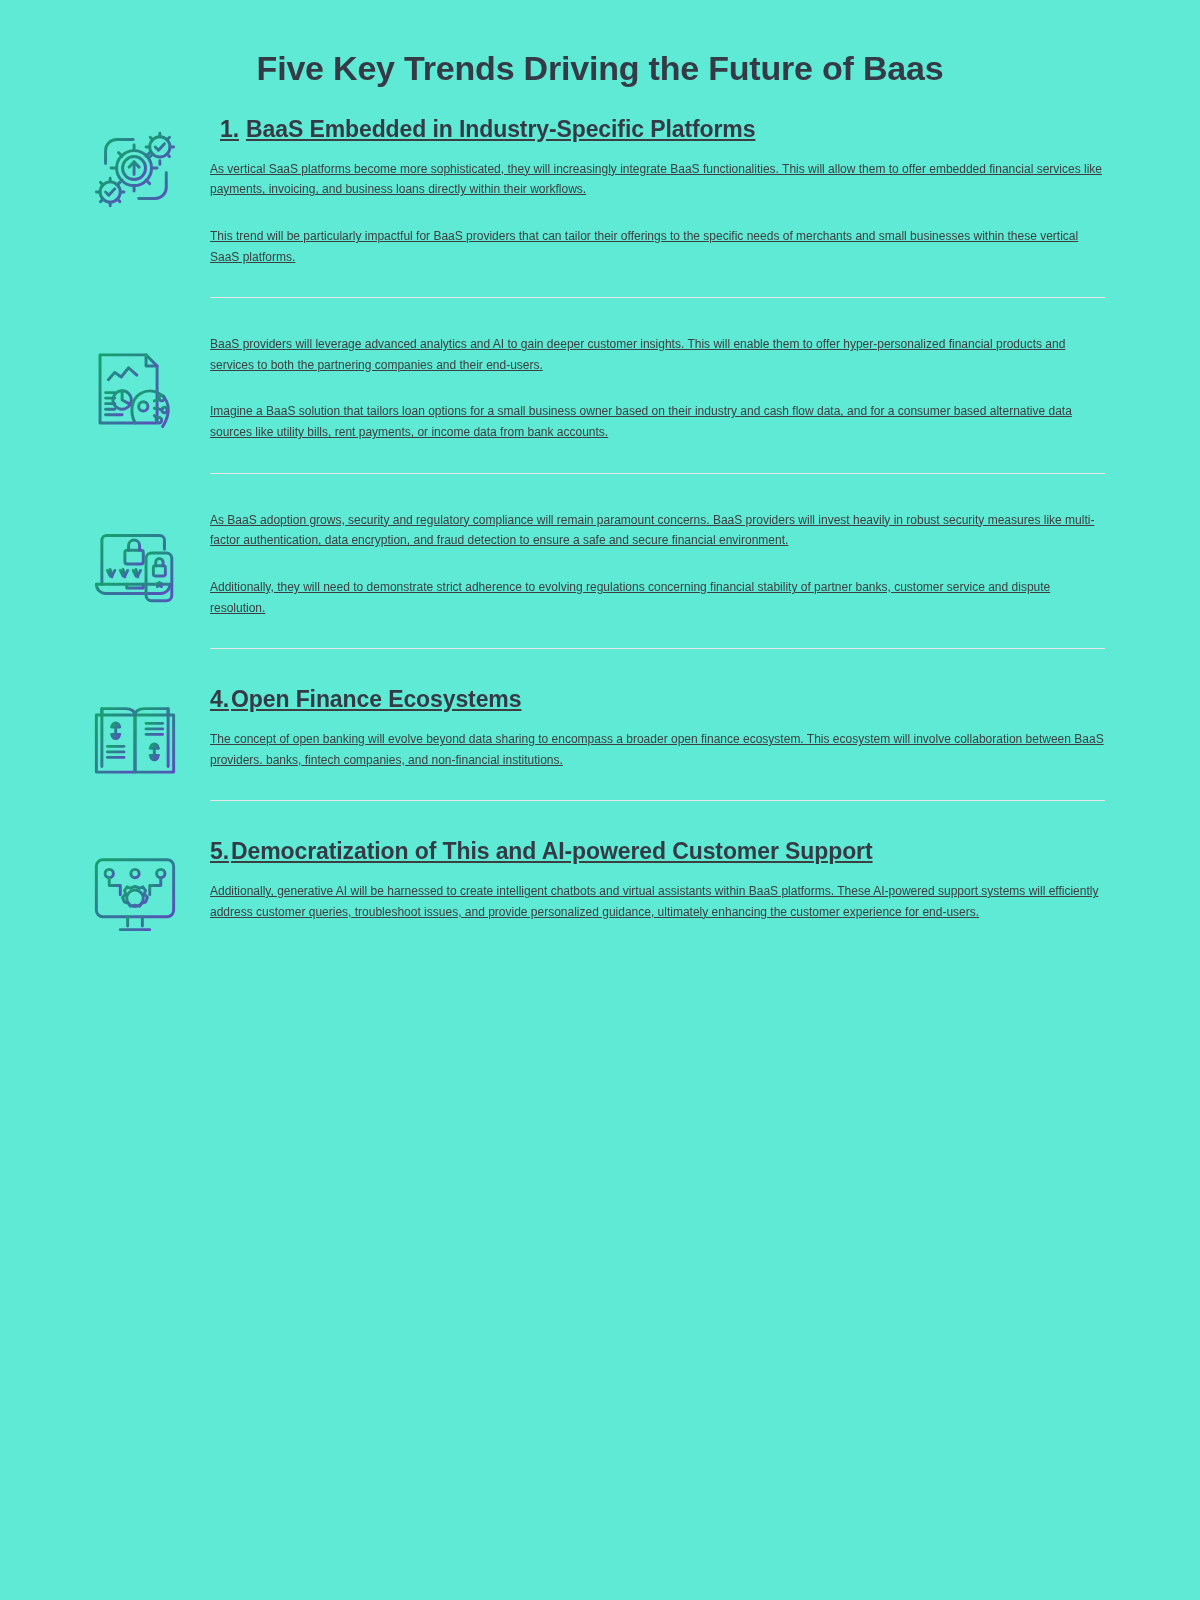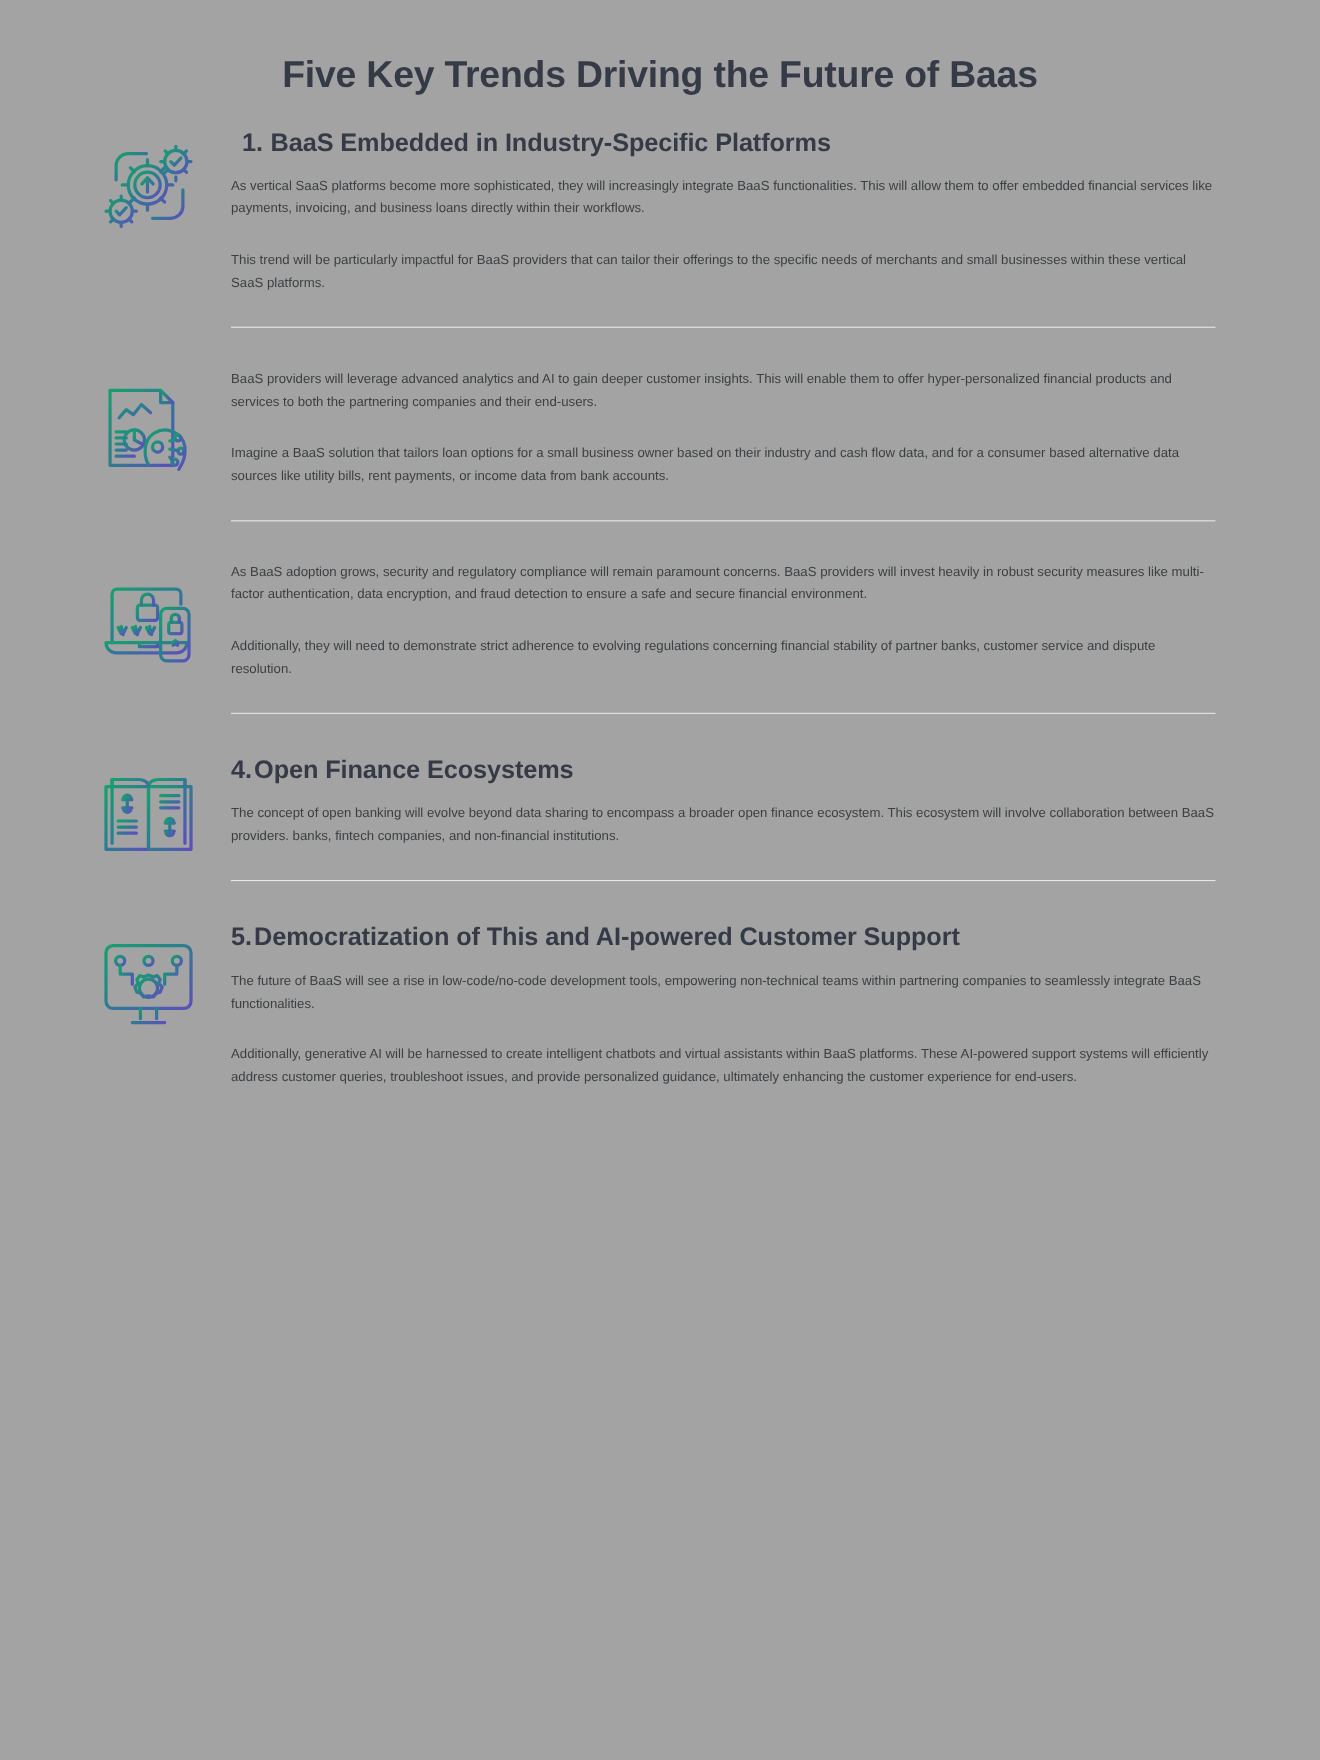--- a/index.html
+++ b/index.html
@@ -13,21 +13,21 @@
     font-family: "Liberation Sans", sans-serif;
     color: #3c4043;
     -webkit-font-smoothing: antialiased;
   }
   .page {
     width: 1200px;
     min-height: 1600px;
     box-sizing: border-box;
     padding: 0;
     position: relative;
-    background: #a3a3a3;
+    background: #5eead4;
   }
   .doc-title {
     text-align: center;
     font-size: 34px;
     font-weight: bold;
     color: #353b46;
     letter-spacing: -0.2px;
     margin: 0;
     padding: 48px 60px 26px 60px;
     line-height: 1.2;
@@ -53,20 +53,21 @@
   }
   .icon-box svg {
     width: 92px;
     height: 92px;
     display: block;
   }
   .content-col {
     flex: 1 1 auto;
     min-width: 0;
     padding-right: 0;
+    text-decoration: underline;
   }
   .section-heading {
     font-size: 23px;
     font-weight: bold;
     color: #353b46;
     margin: 0 0 14px 0;
     line-height: 1.3;
     letter-spacing: -0.1px;
   }
   .section-heading.indented {
@@ -248,20 +249,19 @@
             <path d="M78 36 L78 44 L66 44 L66 54"></path>
             <path d="M34 44 L66 44"></path>
             <circle cx="50" cy="58" r="9"></circle>
             <path d="M50 45 l5 2 l3.5 -1.5 l3 4 l-1.5 3.5 l3.5 4 l-2 5 l-4 1 l-2.5 3.5 l-5 -1 l-5 1 l-2.5 -3.5 l-4 -1 l-2 -5 l3.5 -4 l-1.5 -3.5 l3 -4 l3.5 1.5 Z"></path>
           </svg>
         </div>
       </div>
       <div class="content-col">
         <div class="section-body">
           <h2 class="section-heading"><span class="num">5.</span><span>Democratization of This and AI-powered Customer Support</span></h2>
-          <p class="para">The future of BaaS will see a rise in low-code/no-code development tools, empowering non-technical teams within partnering companies to seamlessly integrate BaaS functionalities.</p>
           <p class="para">Additionally, generative AI will be harnessed to create intelligent chatbots and virtual assistants within BaaS platforms. These AI-powered support systems will efficiently address customer queries, troubleshoot issues, and provide personalized guidance, ultimately enhancing the customer experience for end-users.</p>
         </div>
       </div>
     </div>
 
   </div>
 </div>
 
 </body></html>

